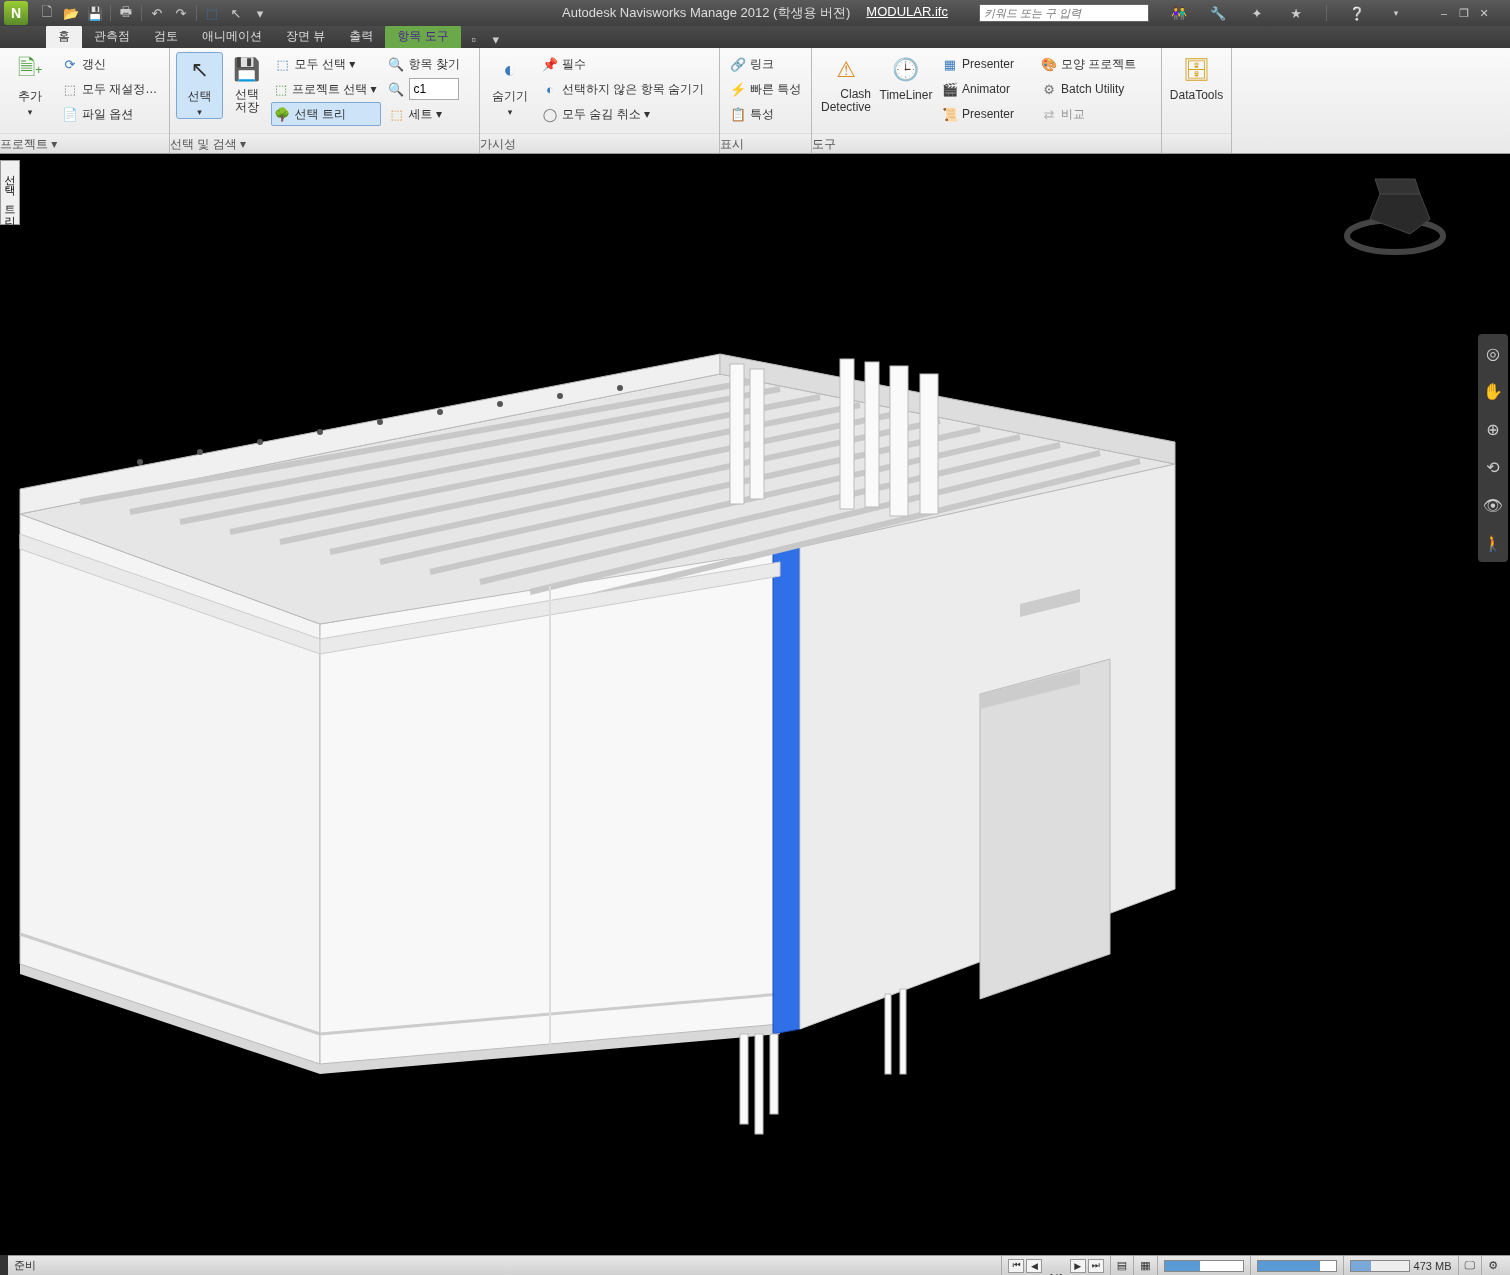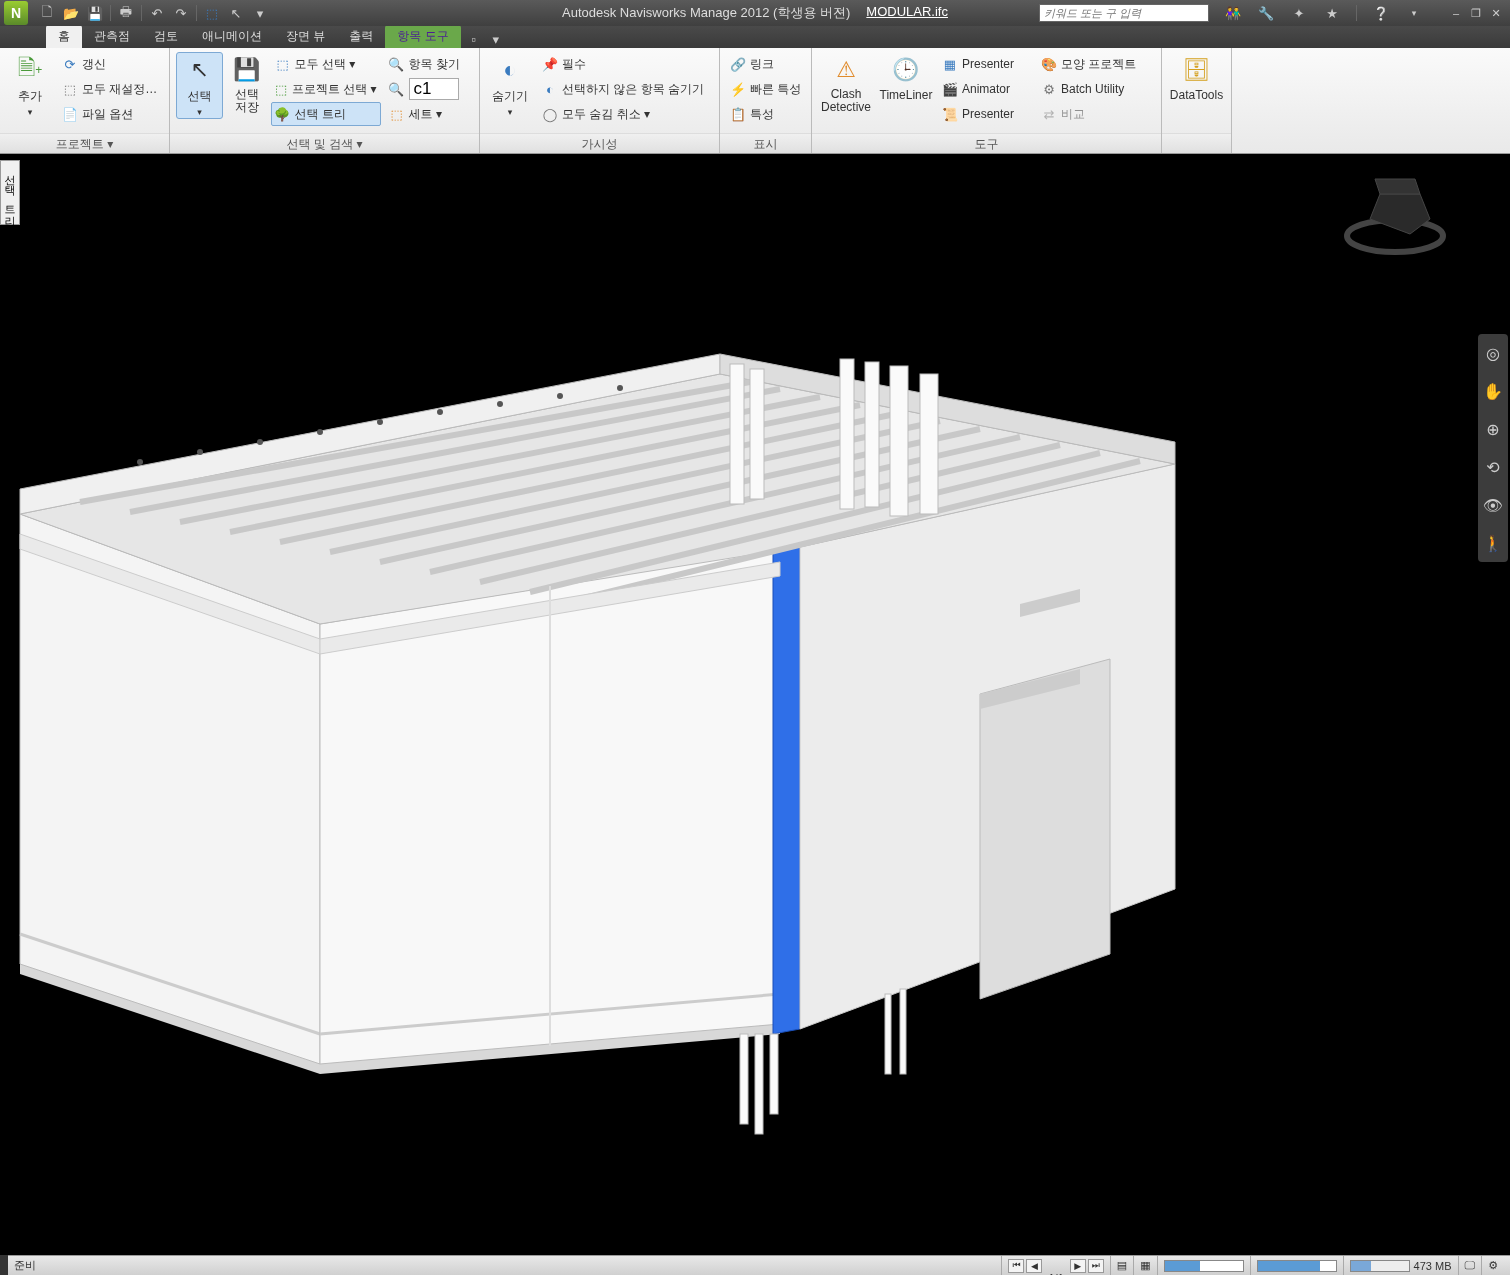--- a/index.html
+++ b/index.html
@@ -6,46 +6,46 @@
 html, body { width: 1510px; height: 1275px; background: #333; overflow: hidden; }
 
 
 .titlebar { height: 26px; background: linear-gradient(#5a5a5a,#3f3f3f); display: flex; align-items: center; color: #ddd; font-size: 13px; position: relative; }
 .titlebar .app-logo { width: 24px; height: 24px; background: linear-gradient(#9acd32,#5a8a2a); border-radius: 3px; margin: 0 4px; display:flex;align-items:center;justify-content:center;color:#fff;font-weight:bold;font-size:14px;}
 .qa-toolbar { display: flex; gap: 2px; margin-left: 4px; }
 .qa-btn { width: 22px; height: 20px; display:flex; align-items:center; justify-content:center; cursor:pointer; color:#ccc; font-size:13px; }
 .qa-sep { width:1px; background:#666; margin:2px 2px; }
 .title-text { position:absolute; left:50%; transform:translateX(-50%); display:flex; gap:16px; }
 .title-text .doc { color:#fff;text-decoration:underline; }
-.title-right { margin-left:auto; display:flex; align-items:center; gap:15px; padding-right:4px;}
+.title-right { margin-left:auto; display:flex; align-items:center; gap:21px; padding-right:16px;}
 .search-box { width:170px; height:18px; background:#fff; border:1px solid #666; font-size:11px; padding:0 4px; color:#999; font-style:italic;}
 .title-icon { width:18px; height:18px; display:flex;align-items:center;justify-content:center; color:#ccc; cursor:pointer; font-size:13px;}
 .win-controls { display:flex; gap:0; margin-left:8px;}
 .win-btn { width:20px; height:16px; display:flex;align-items:center;justify-content:center;color:#ccc;cursor:pointer;font-size:11px;}
 
 
 .ribbon-tabs { height: 22px; background: linear-gradient(#4a4a4a,#3a3a3a); display:flex; align-items:flex-end; padding-left:46px; font-size:12px; color:#ddd;}
 .ribbon-tab { padding:3px 12px; cursor:pointer; }
 .ribbon-tab.active { background:#f0f0f0; color:#333; border-radius:3px 3px 0 0;}
 .ribbon-tab.green { background:#6aa84a; color:#4c1d95; border-radius:3px 3px 0 0;}
 .ribbon-tabs .help-icons { margin-left:4px; display:flex; gap:4px; color:#ccc;}
 
 
 .ribbon { height: 106px; background: linear-gradient(#fafafa,#e9e9e9); display:flex; border-bottom:1px solid #999;}
 .ribbon-group { border-right:1px solid #bbb; display:flex; flex-direction:column; }
 .ribbon-group-body { flex:1; display:flex; align-items:flex-start; padding:4px 6px 0 6px; gap:4px;}
-.ribbon-group-title { height:20px; text-align:center; font-size:12px; color:#555; background:linear-gradient(#f0f0f0,#e0e0e0); border-top:1px solid #ddd; padding-top:2px;}
+.ribbon-group-title { height:20px; text-align:left; font-size:12px; color:#555; background:linear-gradient(#f0f0f0,#e0e0e0); border-top:1px solid #ddd; padding-top:2px;}
 .big-btn { width:48px; display:flex; flex-direction:column; align-items:center; gap:2px; cursor:pointer; padding:2px; font-size:12px; color:#333; text-align:center;}
 .big-btn.active { background:#cde3f7; border:1px solid #7da9d4; border-radius:3px; padding:1px;}
 .big-btn .ic { width:32px; height:32px; display:flex;align-items:center;justify-content:center; font-size:22px;}
 .small-btns { display:flex; flex-direction:column; gap:1px; }
 .small-btn { height:24px; display:flex; align-items:center; gap:4px; padding:0 4px; cursor:pointer; font-size:12px; color:#333; white-space:nowrap;}
 .small-btn.pressed { background:#cde3f7; border:1px solid #7da9d4; border-radius:2px; padding:0 3px;}
 .small-btn .ic { width:16px; height:16px; display:flex;align-items:center;justify-content:center; font-size:13px;}
-.combo { height:22px; border:1px solid #aaa; background:#fff; font-size:17px; padding:0 4px; display:flex;align-items:center; min-width:60px;}
+.combo { height:22px; border:1px solid #aaa; background:#fff; font-size:12px; padding:0 4px; display:flex;align-items:center; min-width:60px;}
 
 
 .workspace { position:absolute; top:154px; left:0; right:0; bottom:20px; background:#000; }
 .panel-tab { position:absolute; left:0; top:6px; width:20px; padding:6px 2px; background:#f0f0f0; border:1px solid #999; writing-mode:vertical-rl; text-orientation:upright; font-size:11px; text-align:center; cursor:pointer; letter-spacing:-1px;}
 
 
 .model { position:absolute; left:20px; top:180px; width:1160px; height:900px; }
 .model svg { width:100%; height:100%; overflow:visible;}
 
 
@@ -234,21 +234,21 @@
           </div>
       </div>
     </div>
     <div class="ribbon-group-title">표시</div>
   </div>
 
   <div class="ribbon-group" style="width:350px;">
     <div class="ribbon-group-body">
       <div class="big-btn" style="width:56px;">
         <div class="ic c-orange">⚠</div>
-        <span style="white-space:pre-line;line-height:1.1;">Clash
+        <span style="white-space:pre-line;line-height:1.1;text-align:right;">Clash
 Detective</span>
       </div>
       <div class="big-btn" style="width:56px;">
         <div class="ic c-blue">🕒</div>
         <span>TimeLiner</span>
       </div>
       <div class="small-btns" style="width:95px;">
         <div class="small-btn">
             <span class="ic c-blue">▦</span>
             <span>Presenter</span>

